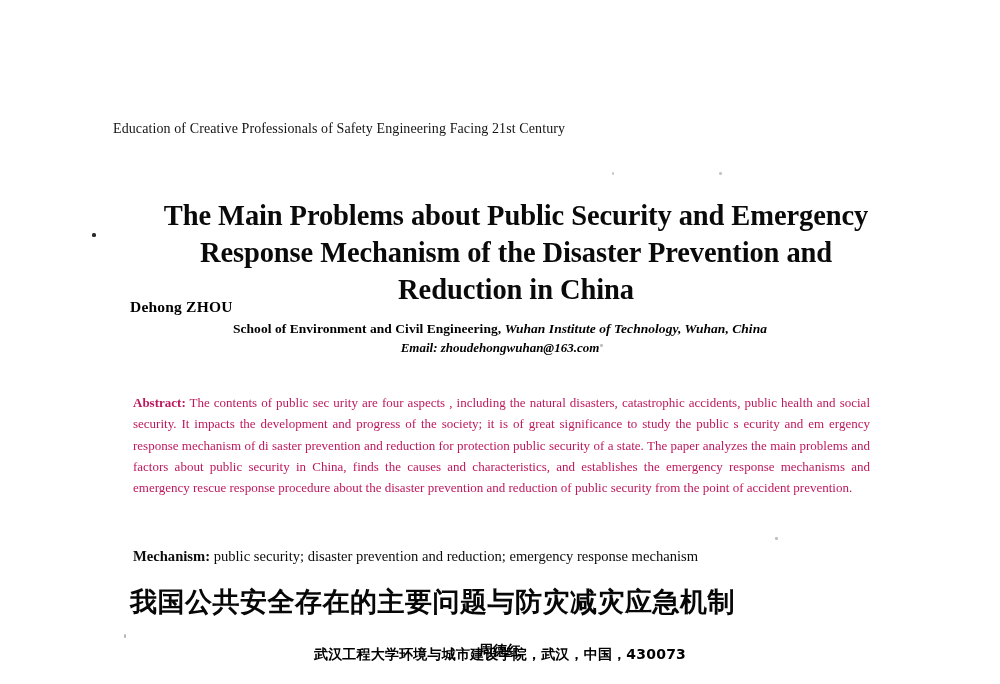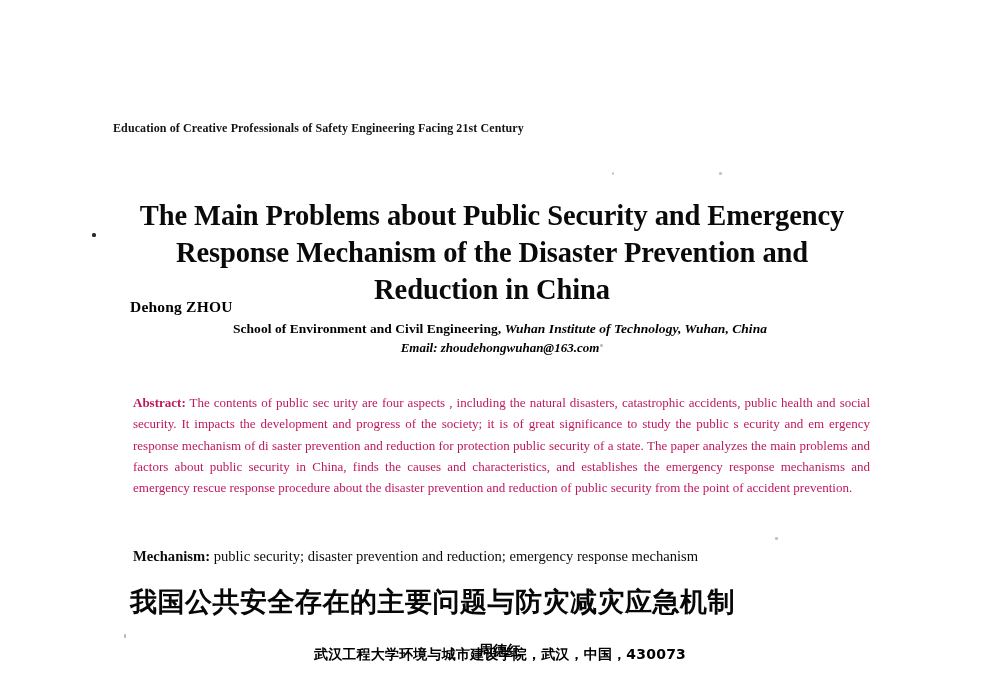--- a/index.html
+++ b/index.html
@@ -21,22 +21,22 @@
     position: absolute;
     inset: 0;
     background: #ffffff;
   }
 
   
   .running-head {
     position: absolute;
     left: 113px;
     top: 121px;
-    font-size: 12px;
-    font-weight: 700;
+    font-size: 14px;
+    font-weight: 400;
     letter-spacing: 0.1px;
     white-space: nowrap;
     color: #141414;
   }
 
   
   .logo {
     position: absolute;
     left: 788px;
     top: 110px;
@@ -56,21 +56,21 @@
     font-family: "Liberation Sans", "DejaVu Sans", sans-serif;
     font-size: 17px;
     font-weight: 400;
     color: #111111;
     letter-spacing: -0.2px;
   }
 
   
   .title {
     position: absolute;
-    left: 122px;
+    left: 146px;
     top: 178px;
     width: 740px;
     text-align: center;
     font-size: 28.5px;
     font-weight: bold;
     line-height: 1.30;
     letter-spacing: -0.1px;
     color: #0a0a0a;
   }
 

